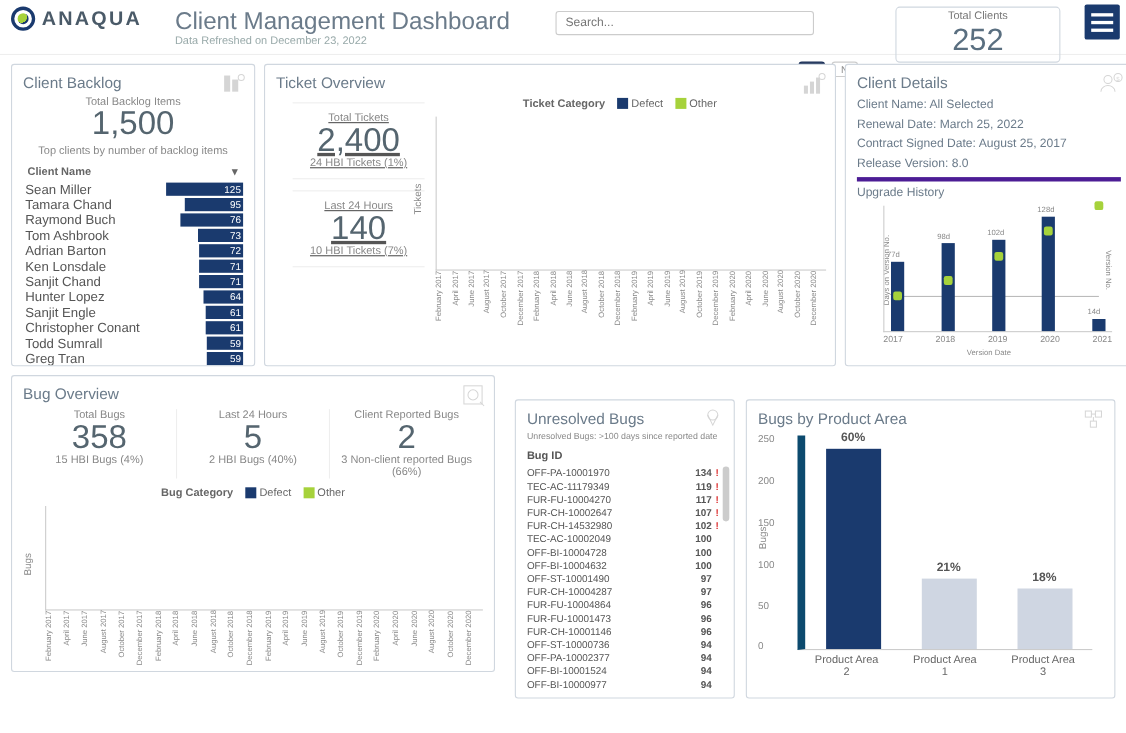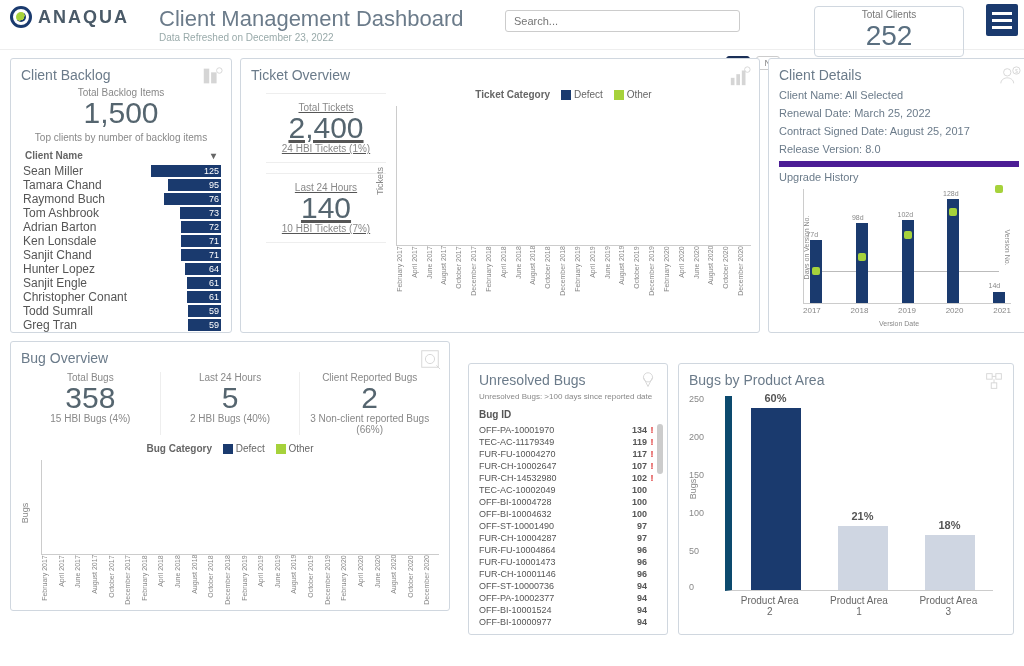--- a/index.html
+++ b/index.html
@@ -349,21 +349,21 @@
     <svg class="corner-ico" viewBox="0 0 24 24">
         <circle cx="9" cy="8" r="4" fill="none" stroke="#888"></circle>
         <path d="M2 20c0-4 4-6 7-6s7 2 7 6" fill="none" stroke="#888"></path>
         <circle cx="19" cy="6" r="4" fill="none" stroke="#888"></circle>
         <text x="19" y="9" font-size="6" text-anchor="middle" fill="#888">$</text>
       </svg>
     <div class="cd-line">Client Name: All Selected</div>
     <div class="cd-line">Renewal Date: March 25, 2022</div>
     <div class="cd-line">Contract Signed Date: August 25, 2017</div>
     <div class="cd-line">Release Version: 8.0</div>
-    <div class="cd-line" style="border-top:6px solid #4c1d95;padding-top:4px;font-weight:500">Upgrade History</div>
+    <div class="cd-line" style="border-top:4px solid #4c1d95;padding-top:4px;font-weight:500">Upgrade History</div>
     <div style="position:relative">
       <div class="axislab" style="left:-4px;top:55px;transform:rotate(-90deg);font-size:7px">Days on Version No.</div>
       <div class="axislab" style="right:-6px;top:55px;transform:rotate(90deg);font-size:7px">Version No.</div>
       <div class="uh-chart" id="uh-chart">
           <div class="uh-line" style="left:6%;width:88%;top:72%;transform-origin:left;transform:rotate(0deg)"></div>
           <div class="uh-col" style="left:calc(6% - 6px);height:55.00000000000001%"></div>
           <div class="uh-annot" style="left:calc(6% - 10px);bottom:57.00000000000001%">77d</div>
           <div class="uh-dot" style="left:calc(6% - 4px);bottom:calc(27.999999999999996% - 4px)"></div>
           <div class="uh-col" style="left:calc(28% - 6px);height:70%"></div>
           <div class="uh-annot" style="left:calc(28% - 10px);bottom:72%">98d</div>

